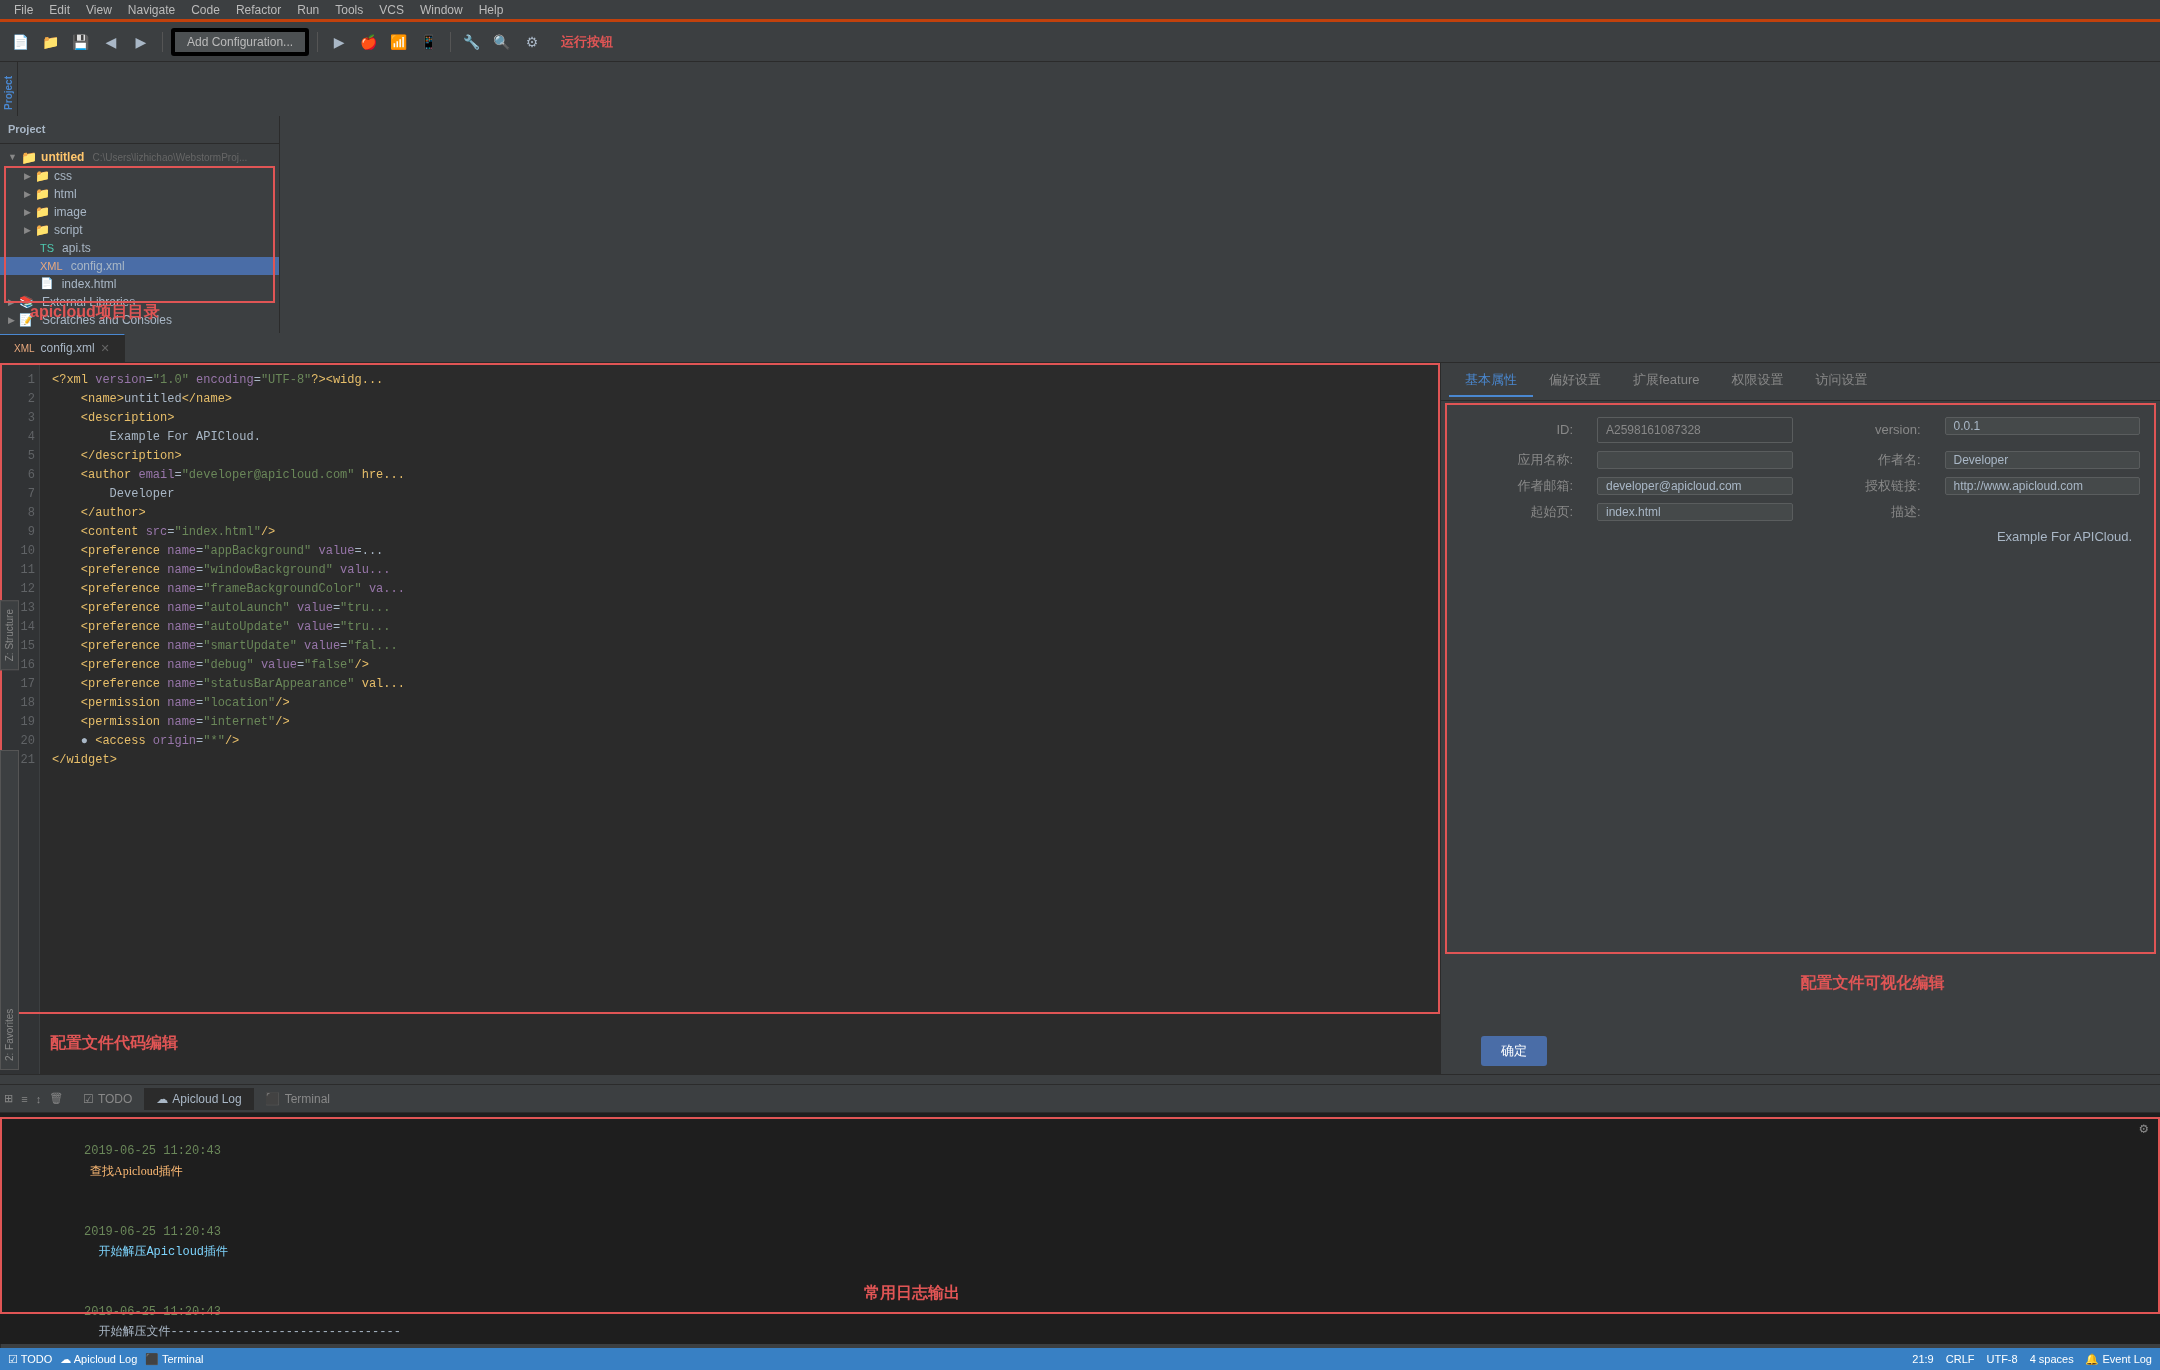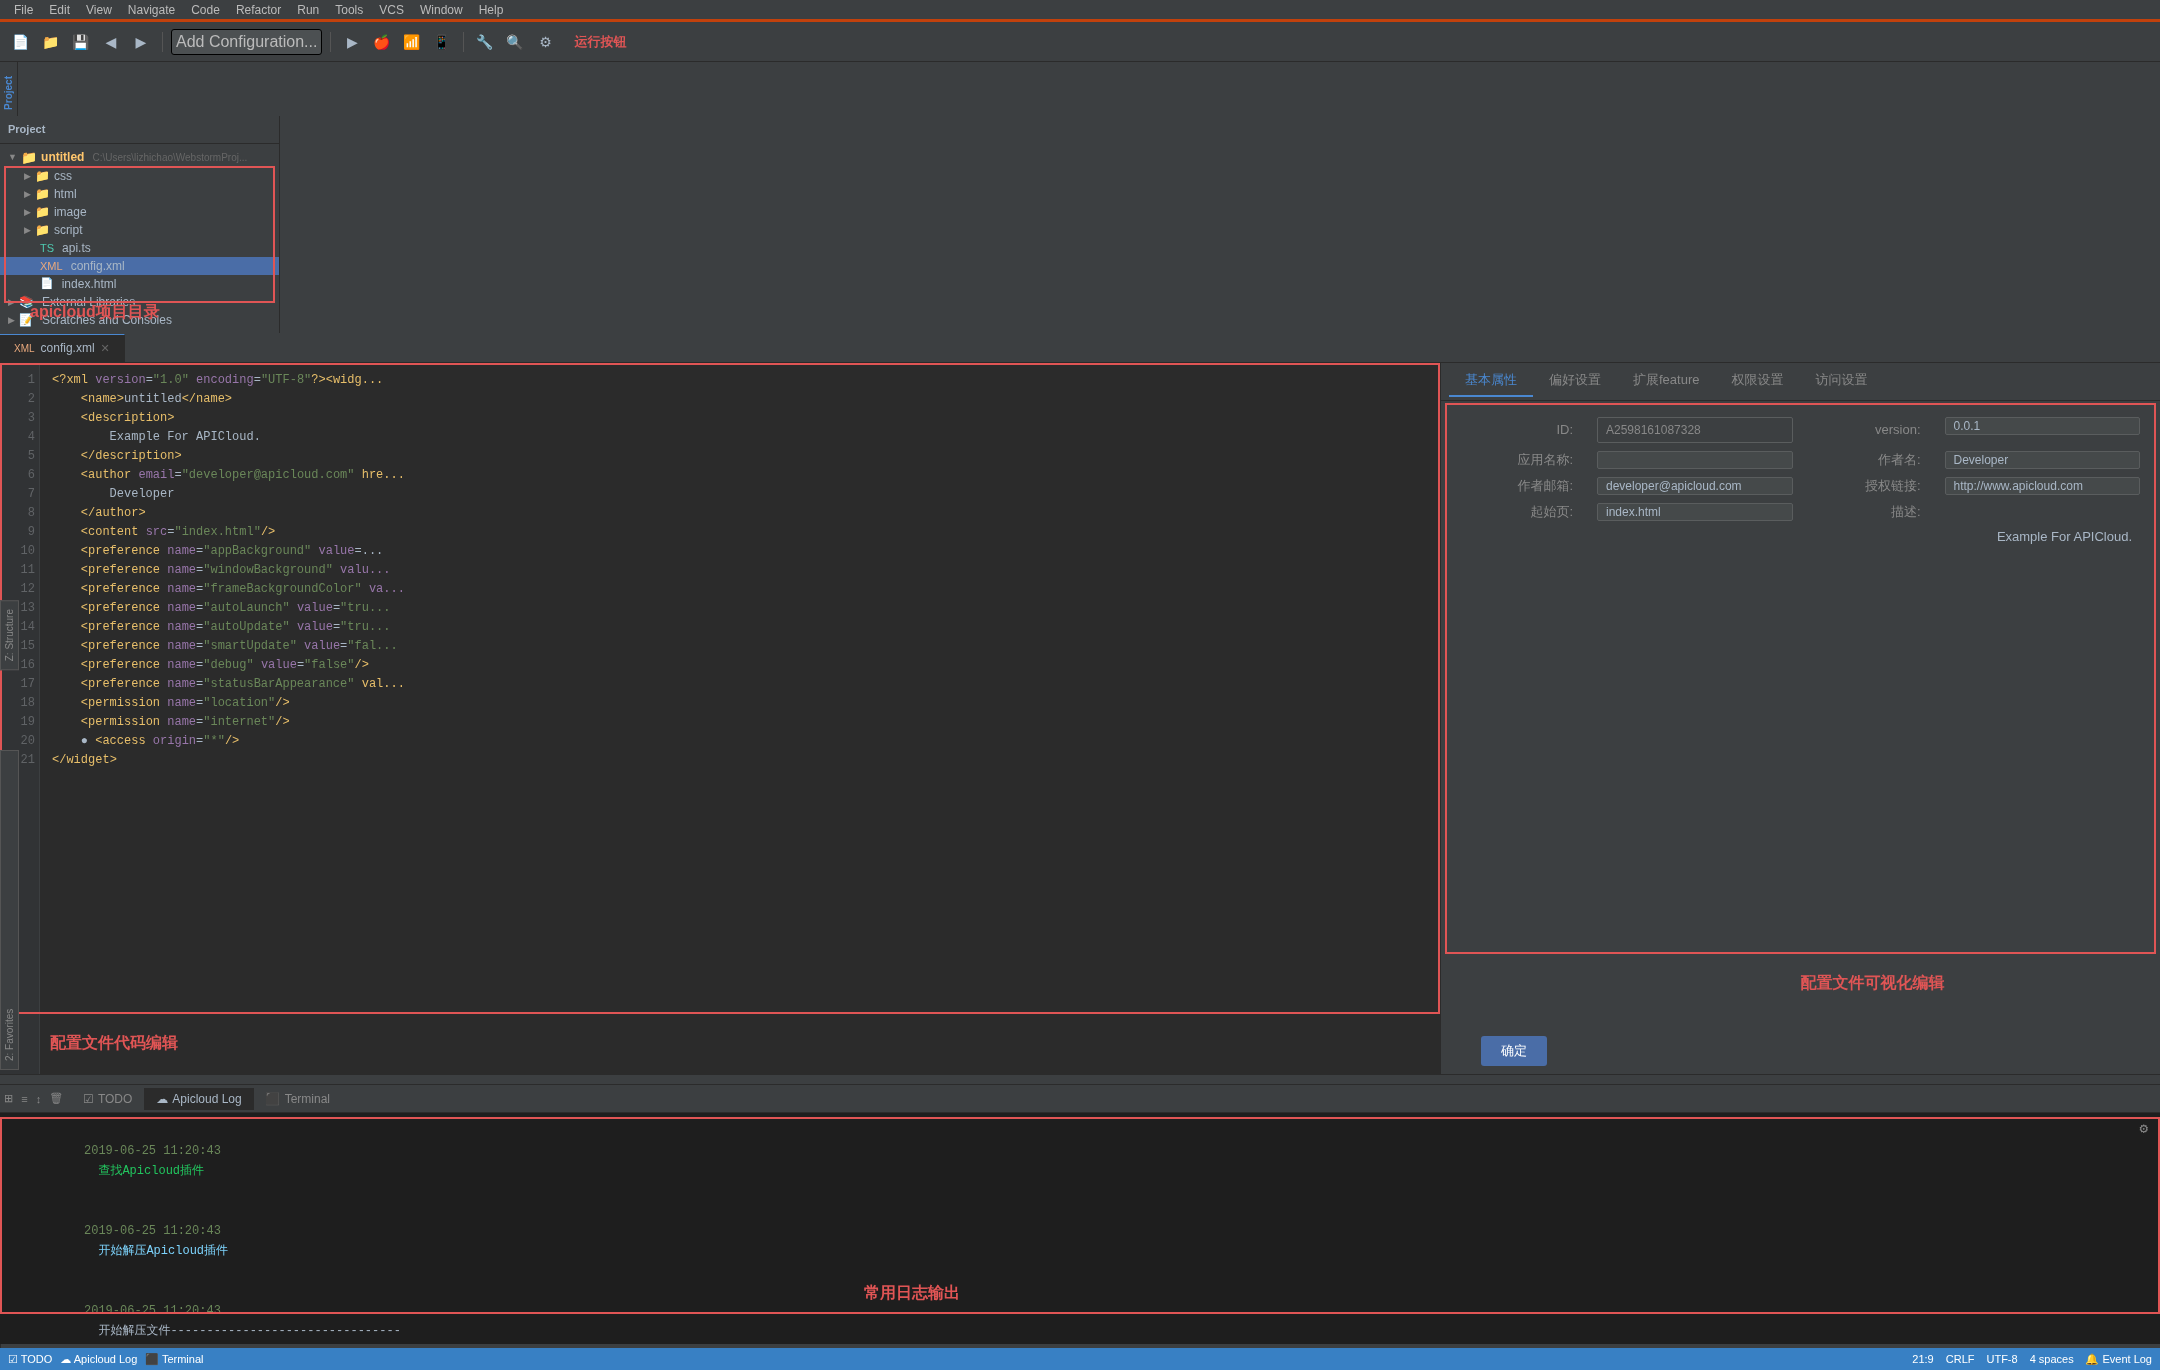--- a/index.html
+++ b/index.html
@@ -55,25 +55,25 @@
       border-radius: 3px;
     }
     .toolbar-separator {
       width: 1px;
       height: 20px;
       background: #555;
       margin: 0 4px;
     }
     .toolbar-config {
       background: #4c5052;
-      border: 1px solid #000000;
+      border: 4px solid #000000;
       border-radius: 3px;
-      padding: 3px 4px;
+      padding: 3px 12px;
       color: #bbbbbb;
-      font-size: 16px;
+      font-size: 12px;
       cursor: pointer;
       white-space: nowrap;
     }
     .run-toolbar-label {
       color: #e05555;
       font-size: 13px;
       font-weight: bold;
       margin-left: 12px;
     }
     .left-tab-item {
@@ -610,21 +610,21 @@
         </div>
         <div class="bottom-tab">
           <span>⬛</span>
           <span>Terminal</span>
         </div>
       </div>
       <div class="bottom-content">
         <span class="gear-icon-small">⚙</span>
         <div class="log-line">
           <span class="log-time">2019-06-25 11:20:43</span>
-          <span class="log-action" style="color:#22c55e;">  查找Apicloud插件</span>
+          <span class="log-action" style="color:#fdba74;font-family:Liberation Serif, serif;">  查找Apicloud插件</span>
         </div>
         <div class="log-line">
           <span class="log-time">2019-06-25 11:20:43</span>
           <span class="log-action" style="color:#7dd3fc;">  开始解压Apicloud插件</span>
         </div>
         <div class="log-line">
           <span class="log-time">2019-06-25 11:20:43</span>
           <span class="log-action" style="color:#a9b7c6;">  开始解压文件--------------------------------</span>
         </div>
 

